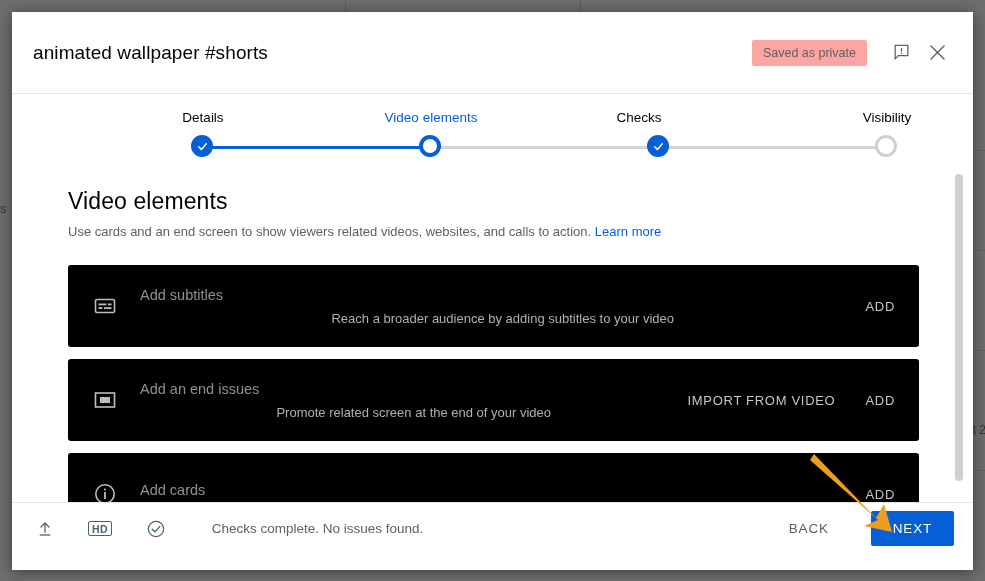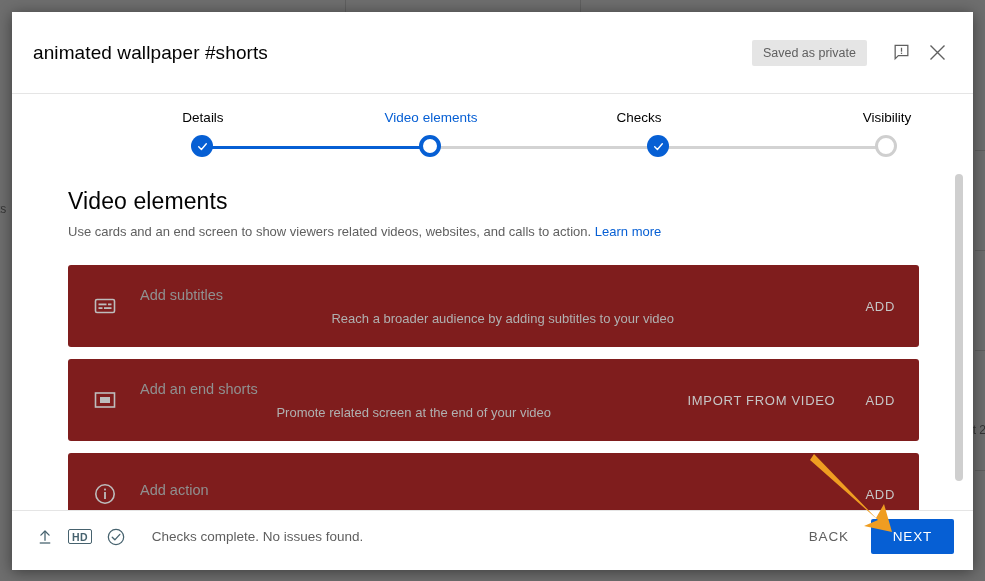--- a/index.html
+++ b/index.html
@@ -62,21 +62,21 @@
     font-size: 19px;
     color: #030303;
     font-weight: normal;
     letter-spacing: .1px;
     white-space: nowrap;
     overflow: hidden;
     text-overflow: ellipsis;
     flex: 1;
   }
   #saved-chip {
-    background: #e5e5e5;
+    background: #fca5a5;
     color: #606060;
     font-size: 12.5px;
     padding: 6px 11px;
     border-radius: 2px;
     white-space: nowrap;
     margin-right: 14px;
   }
   .hdr-icon-btn {
     width: 32px;
     height: 32px;
@@ -182,21 +182,21 @@
   }
   #section-desc a,
   .learn-more {
     color: #065fd4;
     text-decoration: none;
     cursor: pointer;
   }
 
   .element-row {
     position: relative;
-    background: #7f1d1d;
+    background: #000000;
     border-radius: 3px;
     height: 82px;
     margin-bottom: 12px;
     display: flex;
     align-items: center;
     padding: 0 24px 0 22px;
     box-sizing: border-box;
   }
   .row-icon {
     width: 30px;
@@ -252,29 +252,30 @@
     height: 307px;
     background: #cfcfcf;
     border-radius: 5px;
     cursor: pointer;
   }
 
   
   #footer {
     position: absolute;
     left: 0;
-    bottom: 8px;
+    bottom: 16px;
     width: 100%;
     height: 52px;
     background: #ffffff;
     border-top: 1px solid #e5e5e5;
     display: flex;
     align-items: center;
     padding: 0 19px 0 24px;
     box-sizing: border-box;
+    gap: 20px;
   }
   .footer-icon {
     display: flex;
     align-items: center;
     justify-content: center;
     margin-right: 14px;
     cursor: pointer;
   }
   #hd-badge {
     border: 1.6px solid #46626e;
@@ -436,39 +437,39 @@
       </div>
 
       <div class="element-row">
         <div class="row-icon">
           <svg width="24" height="24" viewBox="0 0 24 24" aria-hidden="true">
             <rect x="2.5" y="5" width="19" height="14" fill="none" stroke="#bdbdbd" stroke-width="1.6"></rect>
             <rect x="7" y="9" width="10" height="6" fill="#bdbdbd"></rect>
           </svg>
         </div>
         <div class="row-text">
-          <div class="row-title">Add an end shorts</div>
+          <div class="row-title">Add an end issues</div>
           <div class="row-sub">Promote related screen at the end of your video</div>
         </div>
         <div class="row-actions">
           <span class="row-action">IMPORT FROM VIDEO</span>
           <span class="row-action">ADD</span>
         </div>
       </div>
 
       <div class="element-row">
         <div class="row-icon">
           <svg width="24" height="24" viewBox="0 0 24 24" aria-hidden="true">
             <circle cx="12" cy="12" r="9.2" fill="none" stroke="#bdbdbd" stroke-width="1.6"></circle>
             <rect x="11.1" y="6.6" width="1.8" height="1.8" fill="#bdbdbd"></rect>
             <rect x="11.1" y="10" width="1.8" height="7" fill="#bdbdbd"></rect>
           </svg>
         </div>
         <div class="row-text">
-          <div class="row-title">Add action</div>
+          <div class="row-title">Add cards</div>
           <div class="row-sub"></div>
         </div>
         <div class="row-actions">
           <span class="row-action">ADD</span>
         </div>
       </div>
     </div>
 
     <div id="scroll-track">
       <div id="scroll-thumb"></div>

